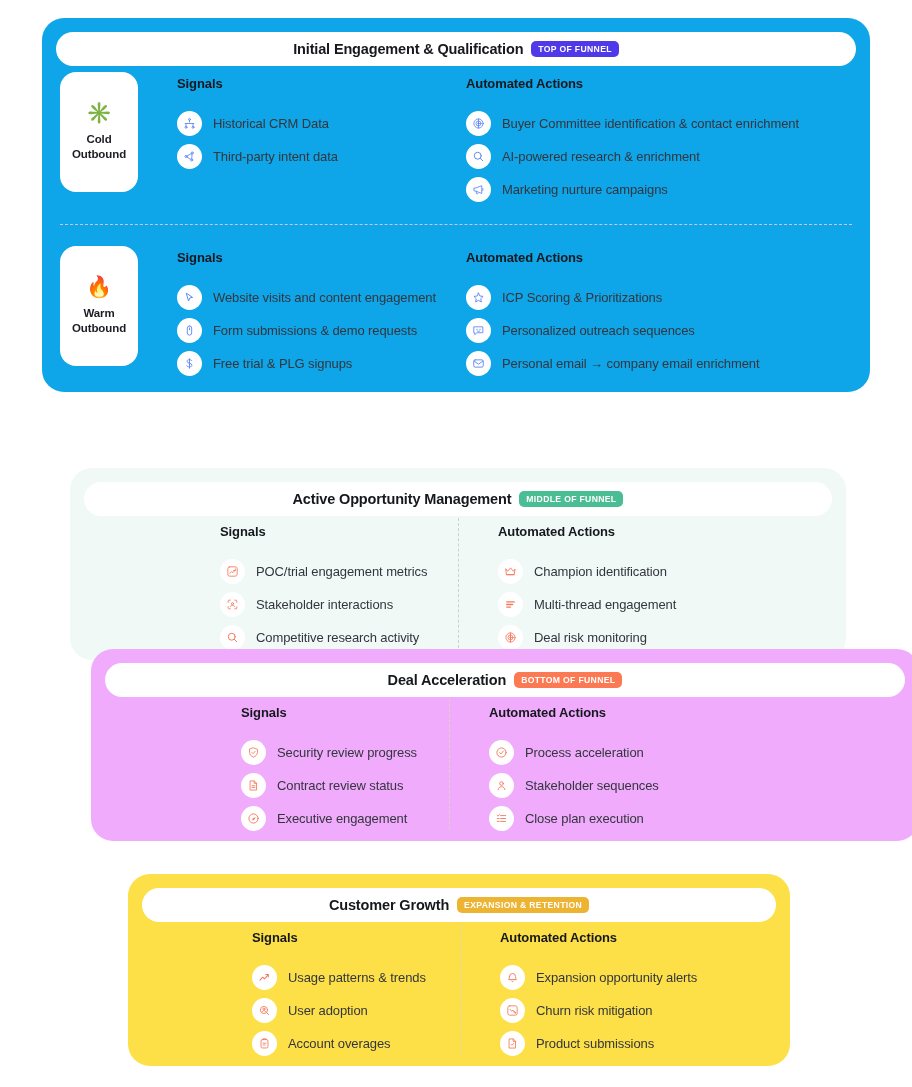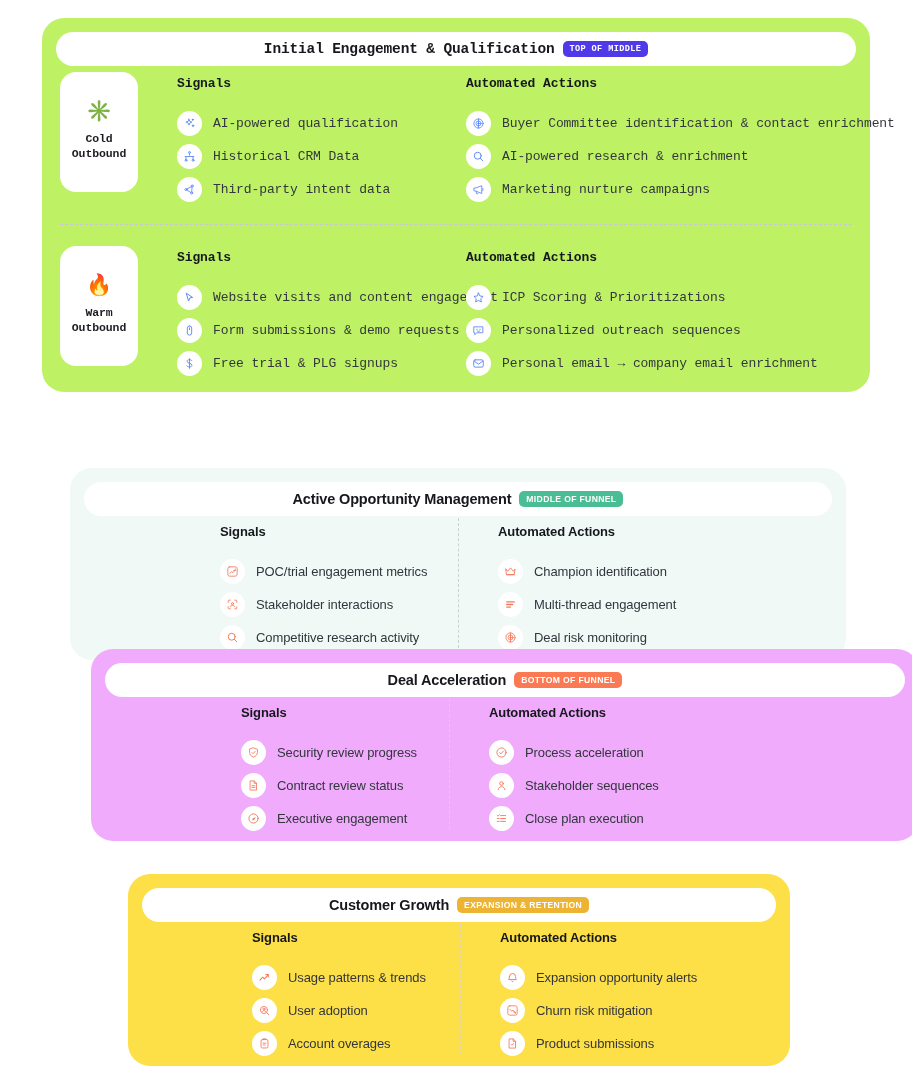--- a/index.html
+++ b/index.html
@@ -52,44 +52,34 @@
   .hsep { position: absolute; height: 0; border-top: 1.5px dashed #c9c6dd; }
   .vsep { position: absolute; width: 0; border-left: 1.5px dashed #cfcfcf; }
   .vsep.green { border-left-color: #c2d6cd; }
   .vsep.peach { border-left-color: #e8cdc6; }
   .vsep.amber { border-left-color: #e2d5b6; }
 </style>
 </head>
 <body>
 
 <div id="stage">
-    <div class="funnel-card" style="left: 42px; top: 18px; width: 828px; height: 374px; background: #bef264; font-family: Liberation Mono, monospace;">
+    <div class="funnel-card" style="left: 42px; top: 18px; width: 828px; height: 374px; background: #0ea5e9;">
       <div class="card-header">
         <span class="card-title">Initial Engagement &amp; Qualification</span>
-        <span class="badge" style="background: rgb(79, 57, 232);">TOP OF MIDDLE</span>
+        <span class="badge" style="background: rgb(79, 57, 232);">TOP OF FUNNEL</span>
       </div>
       <div class="stage-chip" style="position: absolute; left: 18px; top: 54px;">
         <div class="stage-chip-emoji">✳️</div>
         <div class="stage-chip-label">
           <div>Cold</div>
           <div>Outbound</div>
         </div>
       </div>
       <div class="col" style="position: absolute; left: 135px; top: 58px;">
         <div class="col-head">Signals</div>
-        <div class="item">
-          <span class="item-ico" style="color: rgb(91, 135, 245);">
-            <svg viewBox="0 0 24 24" fill="none" stroke="currentColor" stroke-width="1.6" stroke-linecap="round" stroke-linejoin="round">
-              <path d="M11 4l1.6 3.9L16.5 9.5 12.6 11 11 15l-1.6-4L5.5 9.5 9.4 7.9z"></path>
-              <circle cx="18" cy="5" r="1.1" fill="currentColor"></circle>
-              <circle cx="18.5" cy="16" r="1.4" fill="currentColor"></circle>
-            </svg>
-          </span>
-          <span class="item-label">AI-powered qualification</span>
-        </div>
         <div class="item">
           <span class="item-ico" style="color: rgb(91, 135, 245);">
             <svg viewBox="0 0 24 24" fill="none" stroke="currentColor" stroke-width="1.6" stroke-linecap="round" stroke-linejoin="round">
               <circle cx="12" cy="4.5" r="1.8"></circle>
               <circle cx="5.5" cy="19" r="1.8"></circle>
               <circle cx="18.5" cy="19" r="1.8"></circle>
               <path d="M12 6.3v3.2M4 12h16M5.5 12v5.2M18.5 12v5.2"></path>
             </svg>
           </span>
           <span class="item-label">Historical CRM Data</span>

